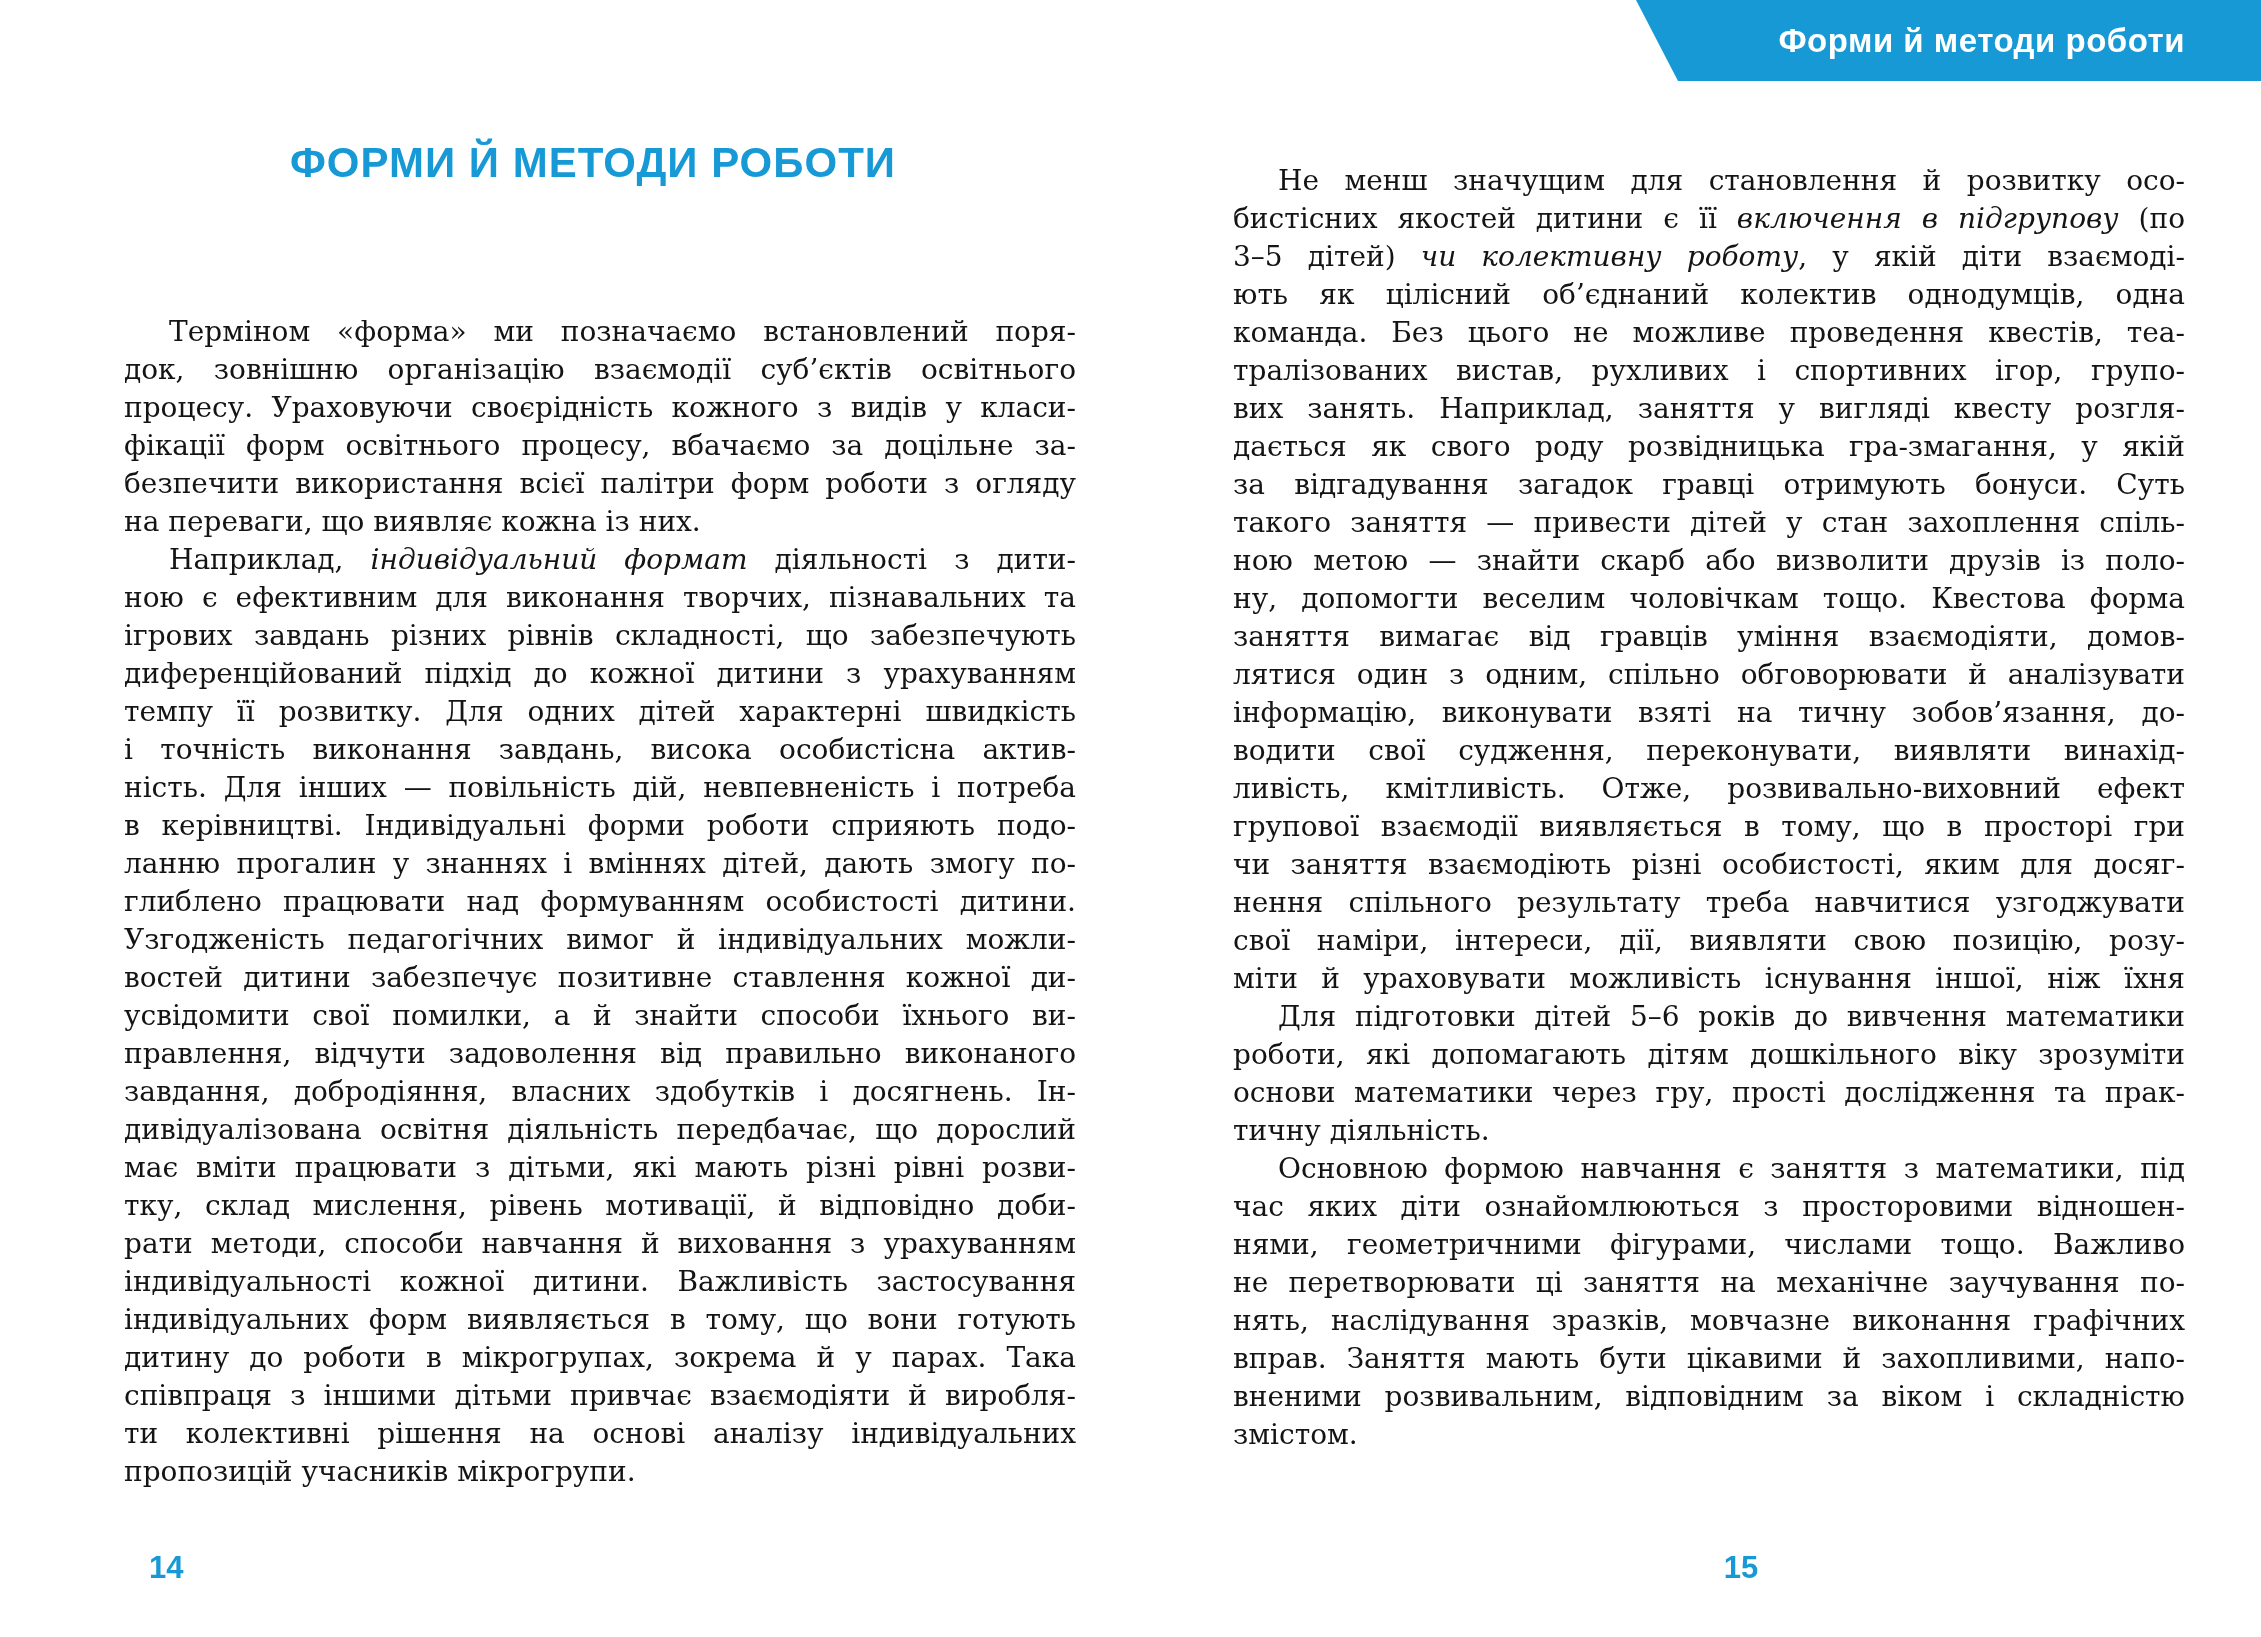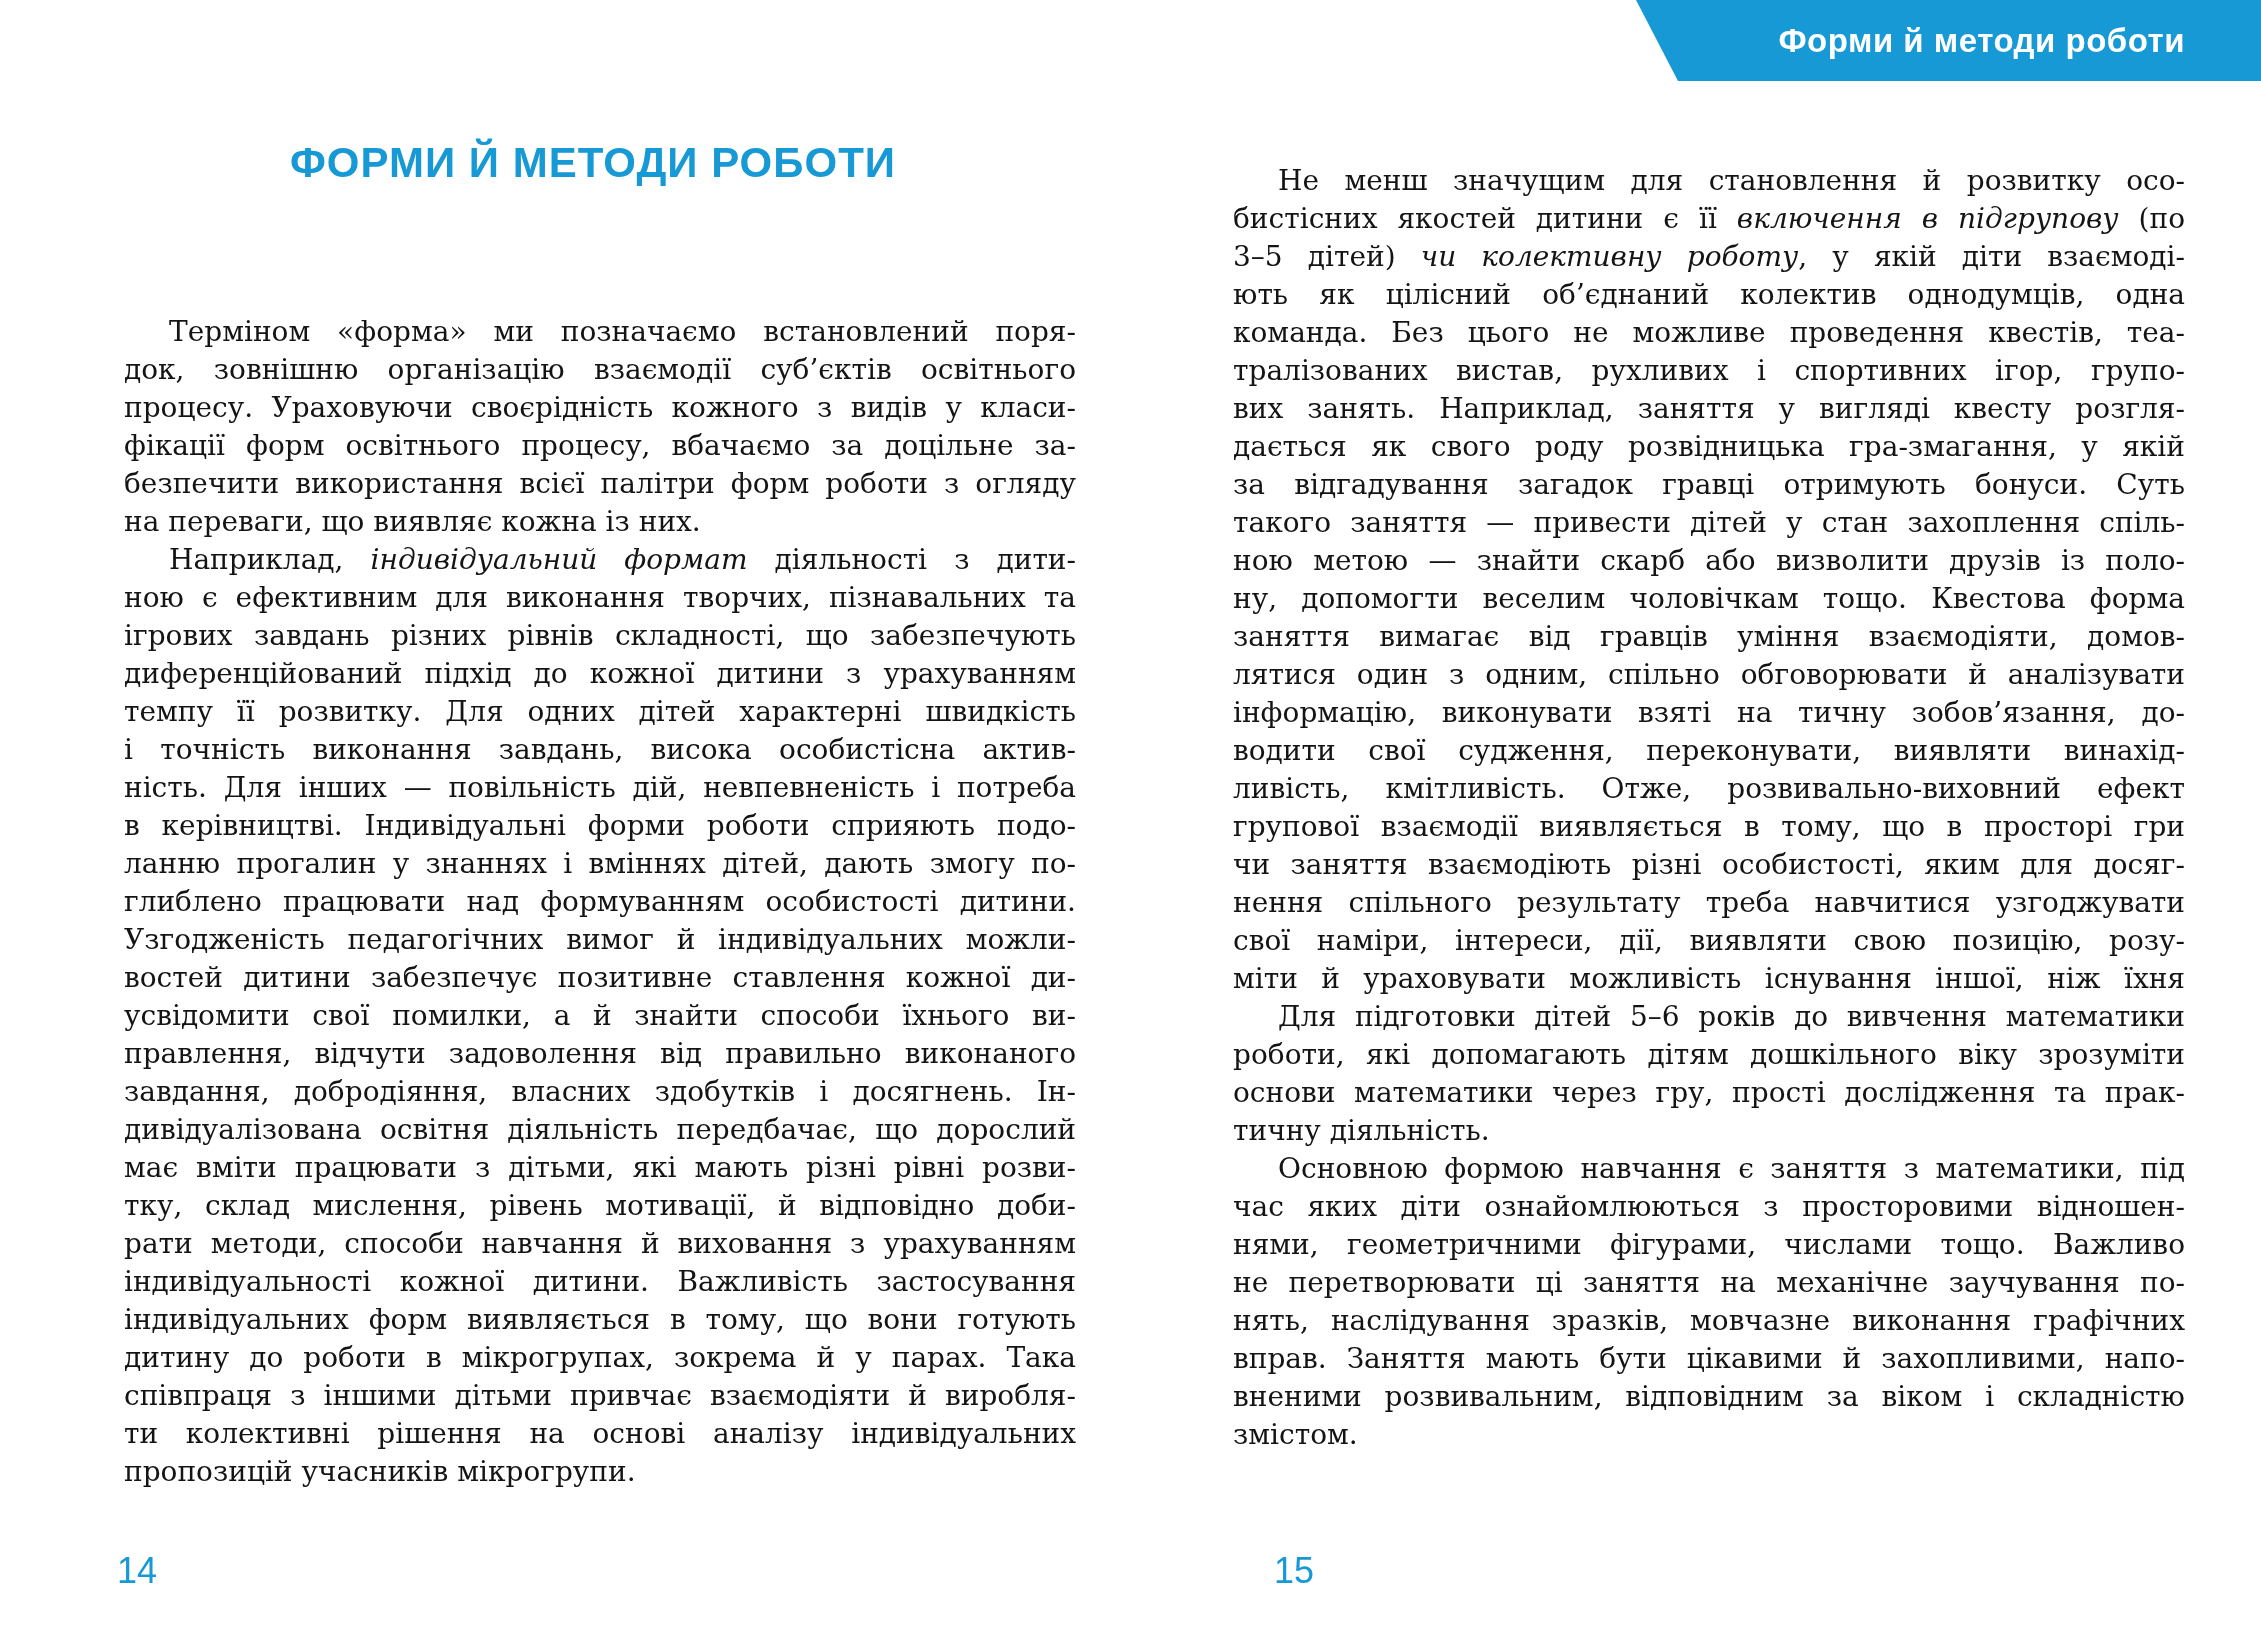--- a/index.html
+++ b/index.html
@@ -71,26 +71,27 @@
   }
   .line.first{text-indent:45px;}
   .line.last{text-align:left;text-align-last:left;}
   .line i{font-style:italic;}
 
   
   .page-number{
     position:absolute;
     top:1550px;
     font-family:"Liberation Sans", sans-serif;
-    font-weight:normal;
-    font-size:36px;
+    font-weight:bold;
+    font-size:31px;
     color:var(--accent);
+    margin-left:32px;
   }
   .page-number-left{left:117px;}
-  .page-number-right{left:1274px;width:952px;text-align:left;}
+  .page-number-right{left:1233px;width:952px;text-align:center;}
 </style>
 </head>
 <body>
 
 <div class="banner">
   <div class="banner-label">Форми й методи роботи</div>
 </div>
 
 <div class="chapter-title">ФОРМИ Й МЕТОДИ РОБОТИ</div>
 

